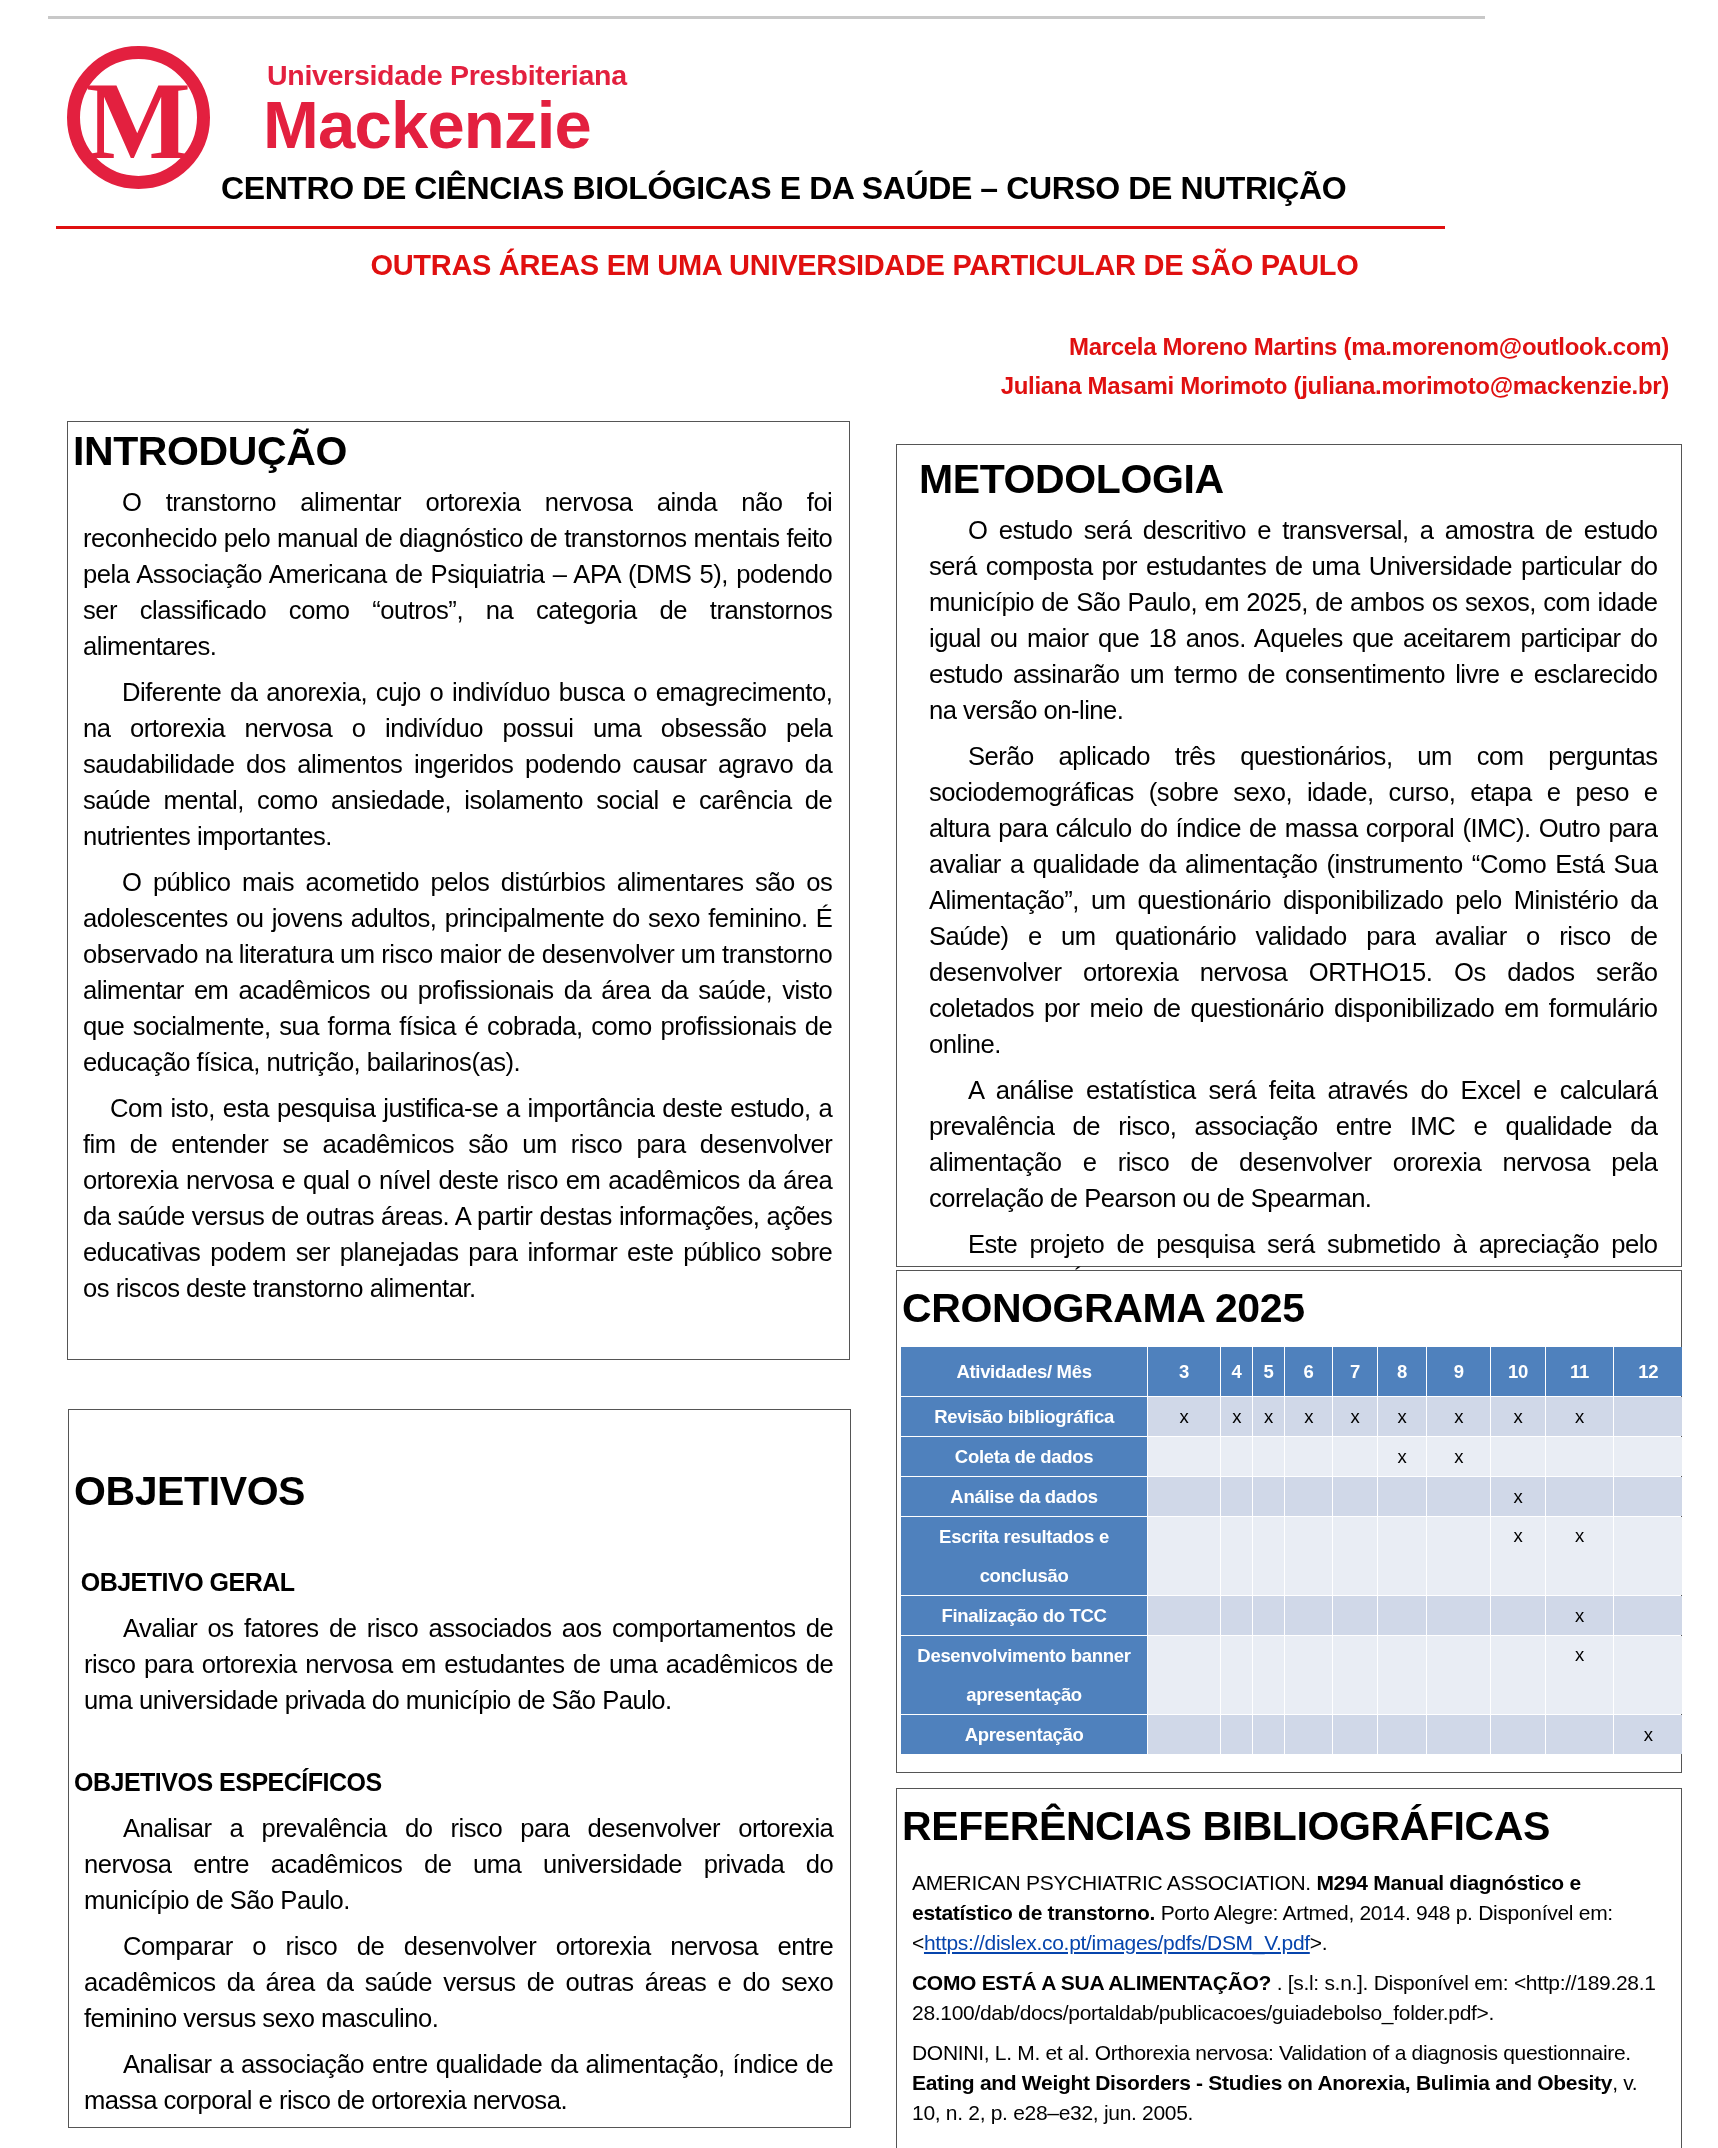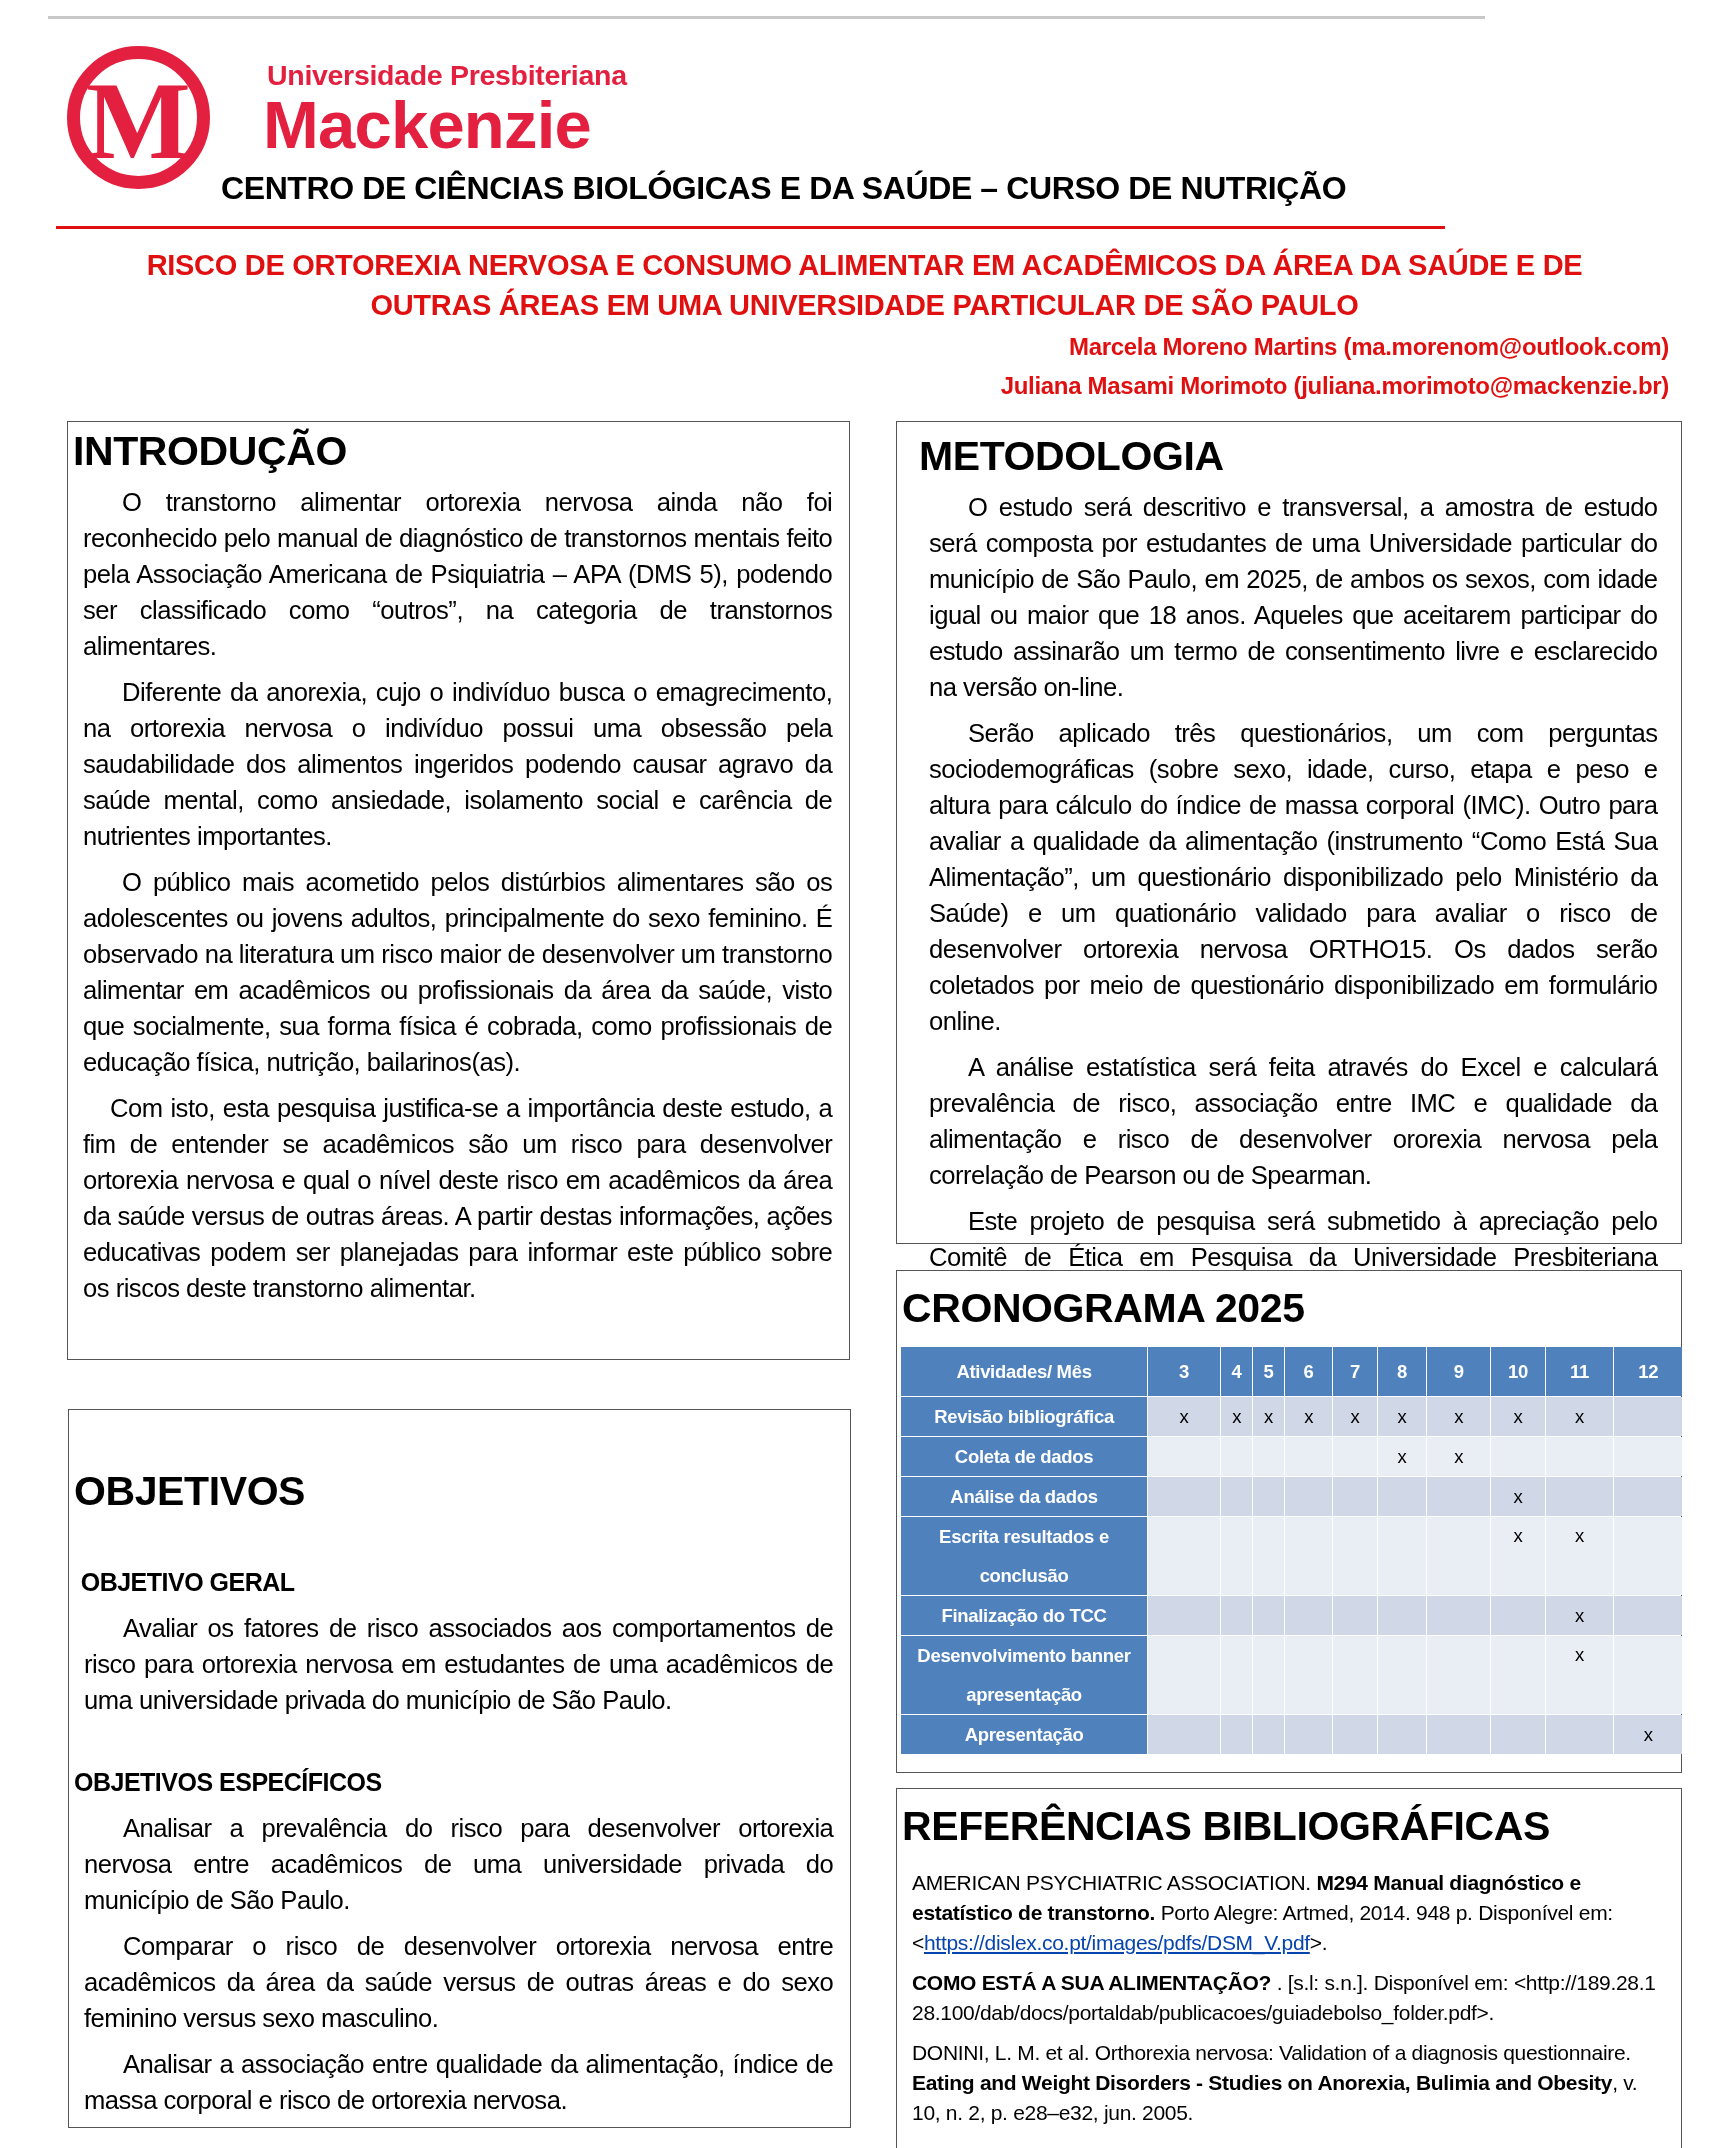--- a/index.html
+++ b/index.html
@@ -20,21 +20,21 @@
 
   
   .box { position: absolute; border: 1.7px solid #555; background: #fff; box-sizing: border-box; }
   .box h2 { margin: 0; font-family: "Liberation Sans", sans-serif; font-weight: bold; font-size: 41px; line-height: 1.1; letter-spacing: -0.4px; }
   .box p { margin: 10px; font-family: "Liberation Sans Narrow", "Liberation Sans", sans-serif; font-size: 25.6px; line-height: 36px; text-align: justify; letter-spacing: -0.5px; word-spacing: 0px; }
   .box p.indent { text-indent: 39px; }
   .box h3 { margin: 0; font-weight: bold; font-size: 25px; line-height: 36px; letter-spacing: -0.5px; }
 
   #intro { left: 67px; top: 421px; width: 783px; height: 939px; padding: 6.7px 6.7px 0 5px; }
   #intro h2 { margin-bottom: 1.7px; }
-  #metodo { left: 896px; top: 421px; width: 786px; height: 823px; padding: 11.7px 13.4px 0 22px; }
+  #metodo { left: 896px; top: 444px; width: 786px; height: 823px; padding: 11.7px 13.4px 0 22px; }
   #metodo h2 { margin-bottom: 3.4px; }
   #metodo p { margin-bottom: 3.4px; }
   #objetivos { left: 68px; top: 1409px; width: 783px; height: 719px; padding: 59px 6.7px 0 5px; }
   #objetivos h2 { margin-bottom: 50px; }
   #objetivos h3.geral { margin-left: 6.7px; }
   #objetivos .spacer { height: 36px; }
   #crono { left: 896px; top: 1270px; width: 786px; height: 503px; padding: 15px 2px 0 5px; }
   #crono h2 { margin-bottom: 15px; }
   #refs { left: 896px; top: 1788px; width: 786px; height: 380px; padding: 15px 11.7px 0 5px; }
   #refs h2 { margin-bottom: 18.5px; }
@@ -58,21 +58,20 @@
 
 <div class="logo-ring">
   <span class="logo-m">M</span>
 </div>
 <div class="uni-line1">Universidade Presbiteriana</div>
 <div class="uni-line2">Mackenzie</div>
 <div class="center-line">CENTRO DE CIÊNCIAS BIOLÓGICAS E DA SAÚDE – CURSO DE NUTRIÇÃO</div>
 <div class="red-rule"></div>
 
 <div class="title">
-  <div>RISCO DE ORTOREXIA NERVOSA E CONSUMO ALIMENTAR EM ACADÊMICOS DA ÁREA DA SAÚDE E DE</div>
   <div>OUTRAS ÁREAS EM UMA UNIVERSIDADE PARTICULAR DE SÃO PAULO</div>
 </div>
 <div class="authors">
   <div>Marcela Moreno Martins (ma.morenom@outlook.com)</div>
   <div>Juliana Masami Morimoto (juliana.morimoto@mackenzie.br)</div>
 </div>
 
 <div class="box" id="intro">
   <h2>INTRODUÇÃO</h2>
   <p class="indent">O transtorno alimentar ortorexia nervosa ainda não foi reconhecido pelo manual de diagnóstico de transtornos mentais feito pela Associação Americana de Psiquiatria – APA (DMS 5), podendo ser classificado como “outros”, na categoria de transtornos alimentares.</p>

